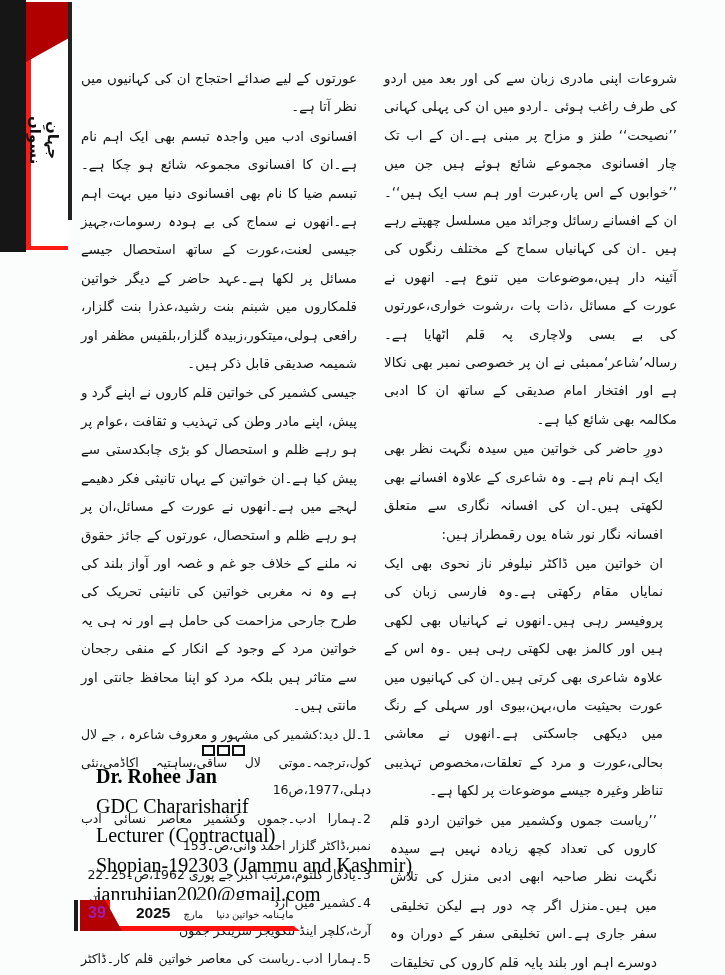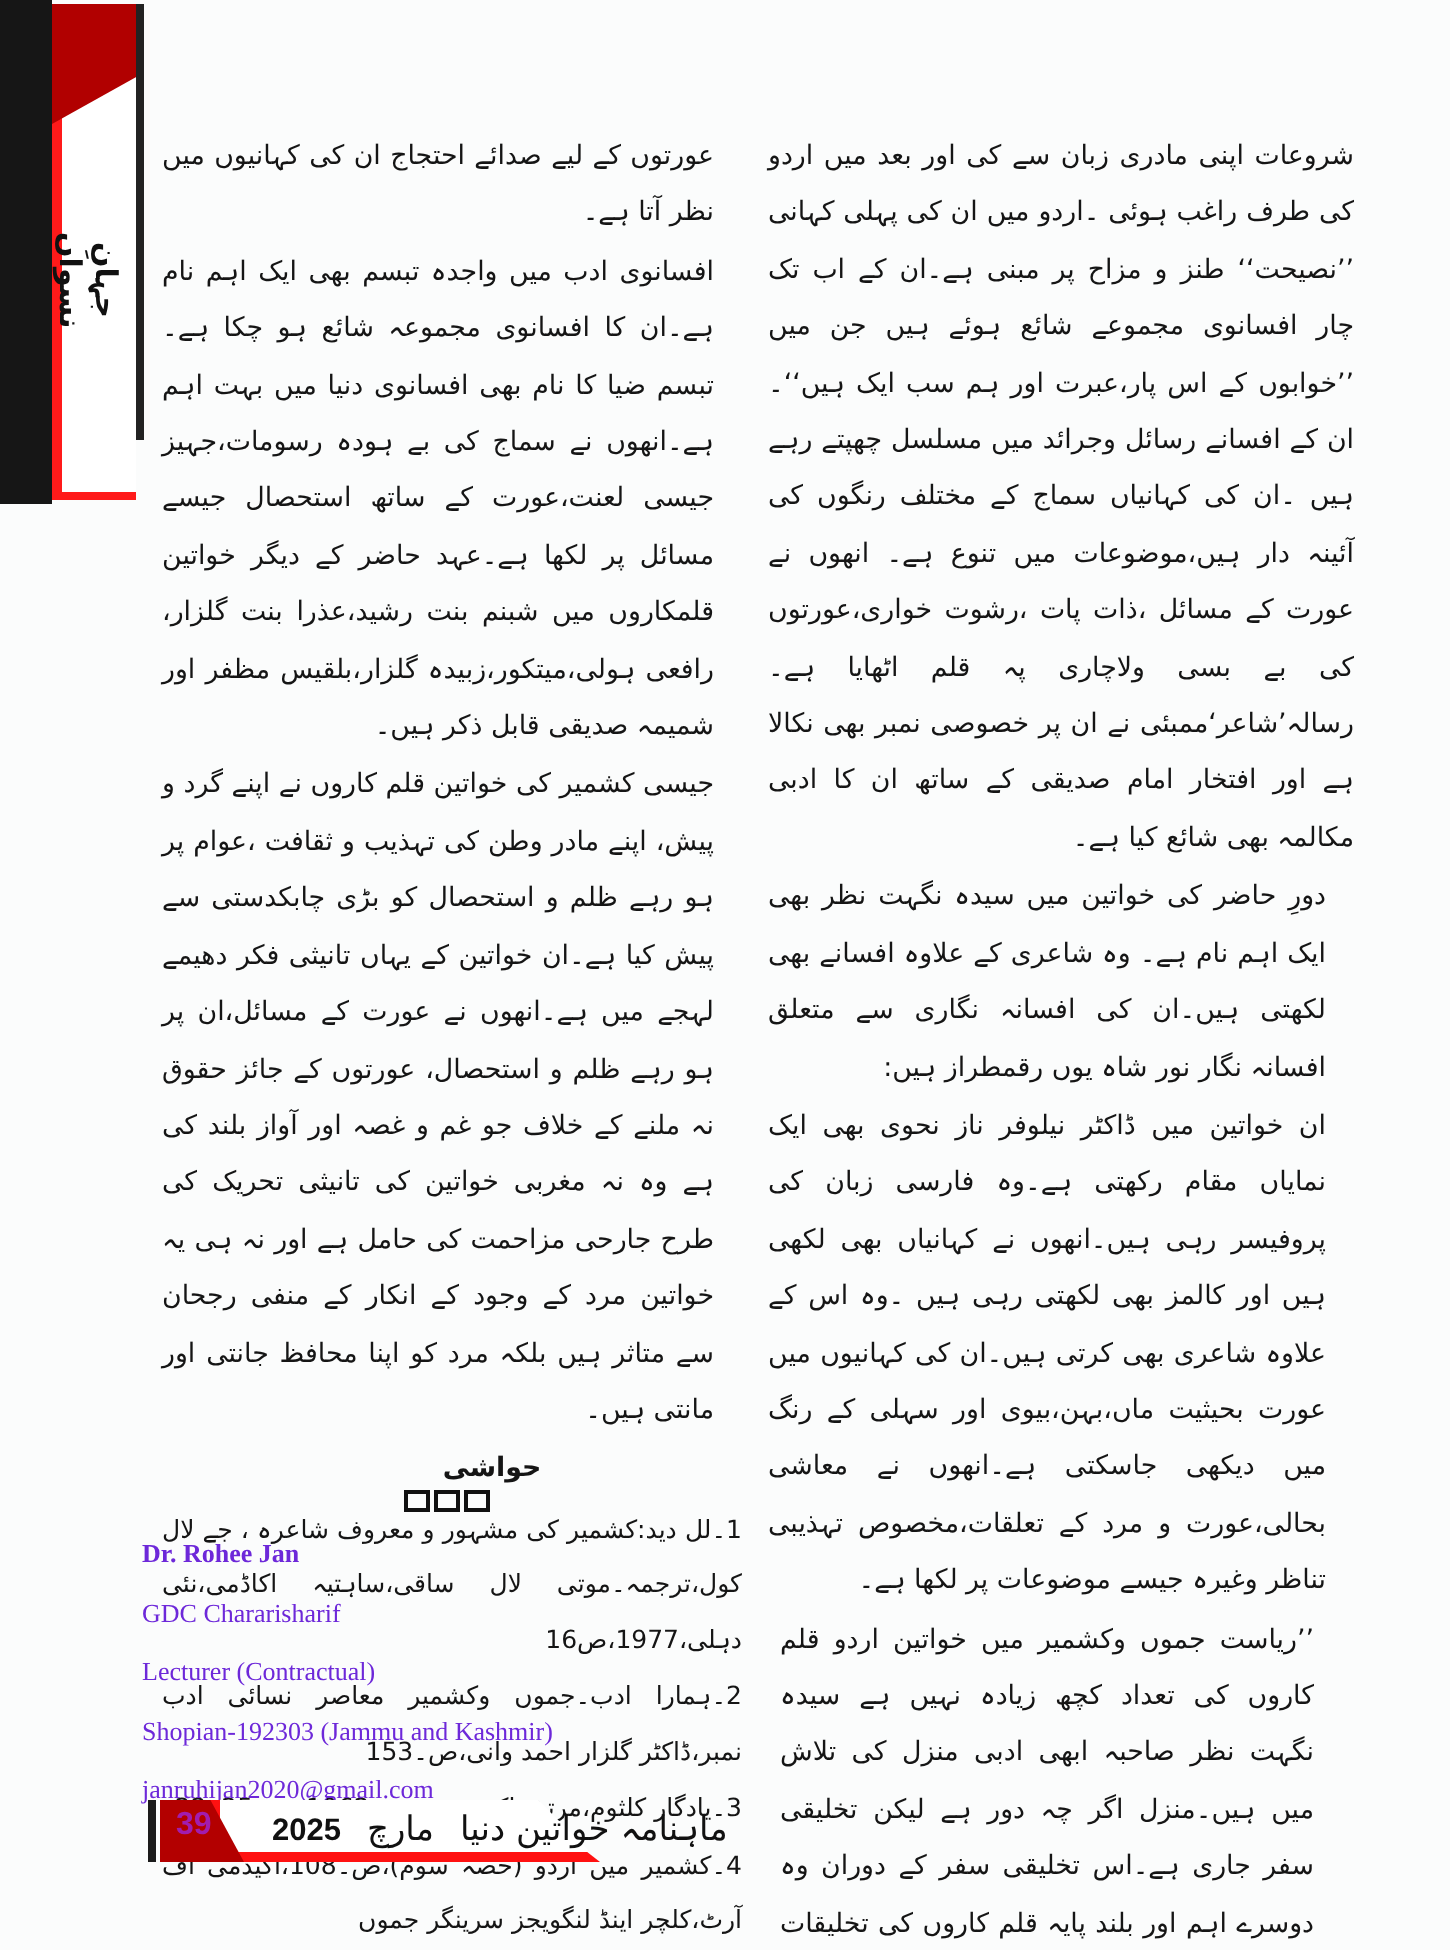--- a/index.html
+++ b/index.html
@@ -35,22 +35,22 @@
   .col p { margin: 1px; }
   .indent { padding-right: 14px; }
   .quote { padding-right: 20px; padding-left: 6px; }
   .heading { text-align: center; text-align-last: center; font-weight: bold; padding-left: 40px; }
   .notes { font-size: 12.5px; line-height: 27.5px; }
   .divider {
     position: absolute; left: 202px; top: 745px; display: flex; gap: 2px;
   }
   .divider span { width: 9px; height: 7px; border: 2px solid #111; display: inline-block; }
   .author {
-    position: absolute; left: 71px; top: 762px; direction: ltr;
-    font-family: "Liberation Serif", serif; font-size: 13px; line-height: 29.6px; color: #6d28d9;
+    position: absolute; left: 96px; top: 762px; direction: ltr;
+    font-family: "Liberation Serif", serif; font-size: 20px; line-height: 29.6px; color: #000000;
   }
   .author .name { font-weight: bold; }
   .footer {
     position: absolute; left: 74px; top: 900px; width: 158px; height: 32px;
   }
   .footer-bar-black { position: absolute; left: 0; top: 0; width: 4px; height: 31px; background: #1b1b1b; }
   .footer-red {
     position: absolute; left: 6px; top: 0; width: 220px; height: 31px; background: #ff1111;
     clip-path: polygon(0 0, 82% 0, 100% 100%, 0 100%);
   }
@@ -64,21 +64,21 @@
     clip-path: polygon(0 0, 60% 0, 100% 100%, 0 100%);
   }
   .page-num {
     position: absolute; left: 14px; top: 4px; color: #a21caf; font-weight: bold;
     font-family: "Liberation Sans", sans-serif; font-size: 16px;
   }
   .footer-text {
     position: absolute; left: 62px; top: 4px; white-space: nowrap; display: flex; gap: 13px; align-items: baseline;
   }
   .year { font-family: "Liberation Sans", sans-serif; font-weight: bold; font-size: 15.5px; color: #111; }
-  .month, .mag { direction: rtl; font-size: 17px; color: #111; }
+  .month, .mag { direction: rtl; font-size: 10px; color: #111; font-family: Liberation Serif, serif; }
 </style>
 </head>
 <body>
 
 <div class="side-tab">
   <div class="side-black"></div>
   <div class="side-red"></div>
   <div class="side-white"></div>
   <div class="side-red-top"></div>
   <div class="side-bar"></div>
@@ -90,21 +90,20 @@
   <p class="indent">دورِ حاضر کی خواتین میں سیدہ نگہت نظر بھی ایک اہم نام ہے۔ وہ شاعری کے علاوہ افسانے بھی لکھتی ہیں۔ان کی افسانہ نگاری سے متعلق افسانہ نگار نور شاہ یوں رقمطراز ہیں:</p>
   <p class="indent">ان خواتین میں ڈاکٹر نیلوفر ناز نحوی بھی ایک نمایاں مقام رکھتی ہے۔وہ فارسی زبان کی پروفیسر رہی ہیں۔انھوں نے کہانیاں بھی لکھی ہیں اور کالمز بھی لکھتی رہی ہیں ۔وہ اس کے علاوہ شاعری بھی کرتی ہیں۔ان کی کہانیوں میں عورت بحیثیت ماں،بہن،بیوی اور سہلی کے رنگ میں دیکھی جاسکتی ہے۔انھوں نے معاشی بحالی،عورت و مرد کے تعلقات،مخصوص تہذیبی تناظر وغیرہ جیسے موضوعات پر لکھا ہے۔</p>
   <p class="quote">’’ریاست جموں وکشمیر میں خواتین اردو قلم کاروں کی تعداد کچھ زیادہ نہیں ہے سیدہ نگہت نظر صاحبہ ابھی ادبی منزل کی تلاش میں ہیں۔منزل اگر چہ دور ہے لیکن تخلیقی سفر جاری ہے۔اس تخلیقی سفر کے دوران وہ دوسرے اہم اور بلند پایہ قلم کاروں کی تخلیقات کا مطالعہ بھی کریں۔ مجھے یقین ہے ایسا کرنے سے ان کی سوچوں میں نکھار آئے گا اور ذہن کی راہیں کھل جائیں گی۔‘‘5</p>
 
 </div>
 
 <div class="col col-left">
   <p class="indent">عورتوں کے لیے صدائے احتجاج ان کی کہانیوں میں نظر آتا ہے۔</p>
   <p class="indent">افسانوی ادب میں واجدہ تبسم بھی ایک اہم نام ہے۔ان کا افسانوی مجموعہ شائع ہو چکا ہے۔تبسم ضیا کا نام بھی افسانوی دنیا میں بہت اہم ہے۔انھوں نے سماج کی بے ہودہ رسومات،جہیز جیسی لعنت،عورت کے ساتھ استحصال جیسے مسائل پر لکھا ہے۔عہد حاضر کے دیگر خواتین قلمکاروں میں شبنم بنت رشید،عذرا بنت گلزار، رافعی ہولی،میتکور،زبیدہ گلزار،بلقیس مظفر اور شمیمہ صدیقی قابل ذکر ہیں۔</p>
   <p class="indent">جیسی کشمیر کی خواتین قلم کاروں نے اپنے گرد و پیش، اپنے مادر وطن کی تہذیب و ثقافت ،عوام پر ہو رہے ظلم و استحصال کو بڑی چابکدستی سے پیش کیا ہے۔ان خواتین کے یہاں تانیثی فکر دھیمے لہجے میں ہے۔انھوں نے عورت کے مسائل،ان پر ہو رہے ظلم و استحصال، عورتوں کے جائز حقوق نہ ملنے کے خلاف جو غم و غصہ اور آواز بلند کی ہے وہ نہ مغربی خواتین کی تانیثی تحریک کی طرح جارحی مزاحمت کی حامل ہے اور نہ ہی یہ خواتین مرد کے وجود کے انکار کے منفی رجحان سے متاثر ہیں بلکہ مرد کو اپنا محافظ جانتی اور مانتی ہیں۔</p>
-  <p class="heading">حواشی</p>
   <div class="notes">
     <p>1۔لل دید:کشمیر کی مشہور و معروف شاعرہ ، جے لال کول،ترجمہ۔موتی لال ساقی،ساہتیہ اکاڈمی،نئی دہلی،1977،ص16</p>
     <p>2۔ہمارا ادب۔جموں وکشمیر معاصر نسائی ادب نمبر،ڈاکٹر گلزار احمد وانی،ص۔153</p>
     <p>3۔یادگار کلثوم،مرتب اکبر جے پوری 1962،ص۔25۔22</p>
     <p>4۔کشمیر میں اردو (حصہ سوم)،ص۔108،اکیڈمی آف آرٹ،کلچر اینڈ لنگویجز سرینگر جموں</p>
     <p>5۔ہمارا ادب۔ریاست کی معاصر خواتین قلم کار۔ڈاکٹر مشتاق احمد وانی، ص۔119</p>
   </div>
 </div>
 
 <div class="divider">

